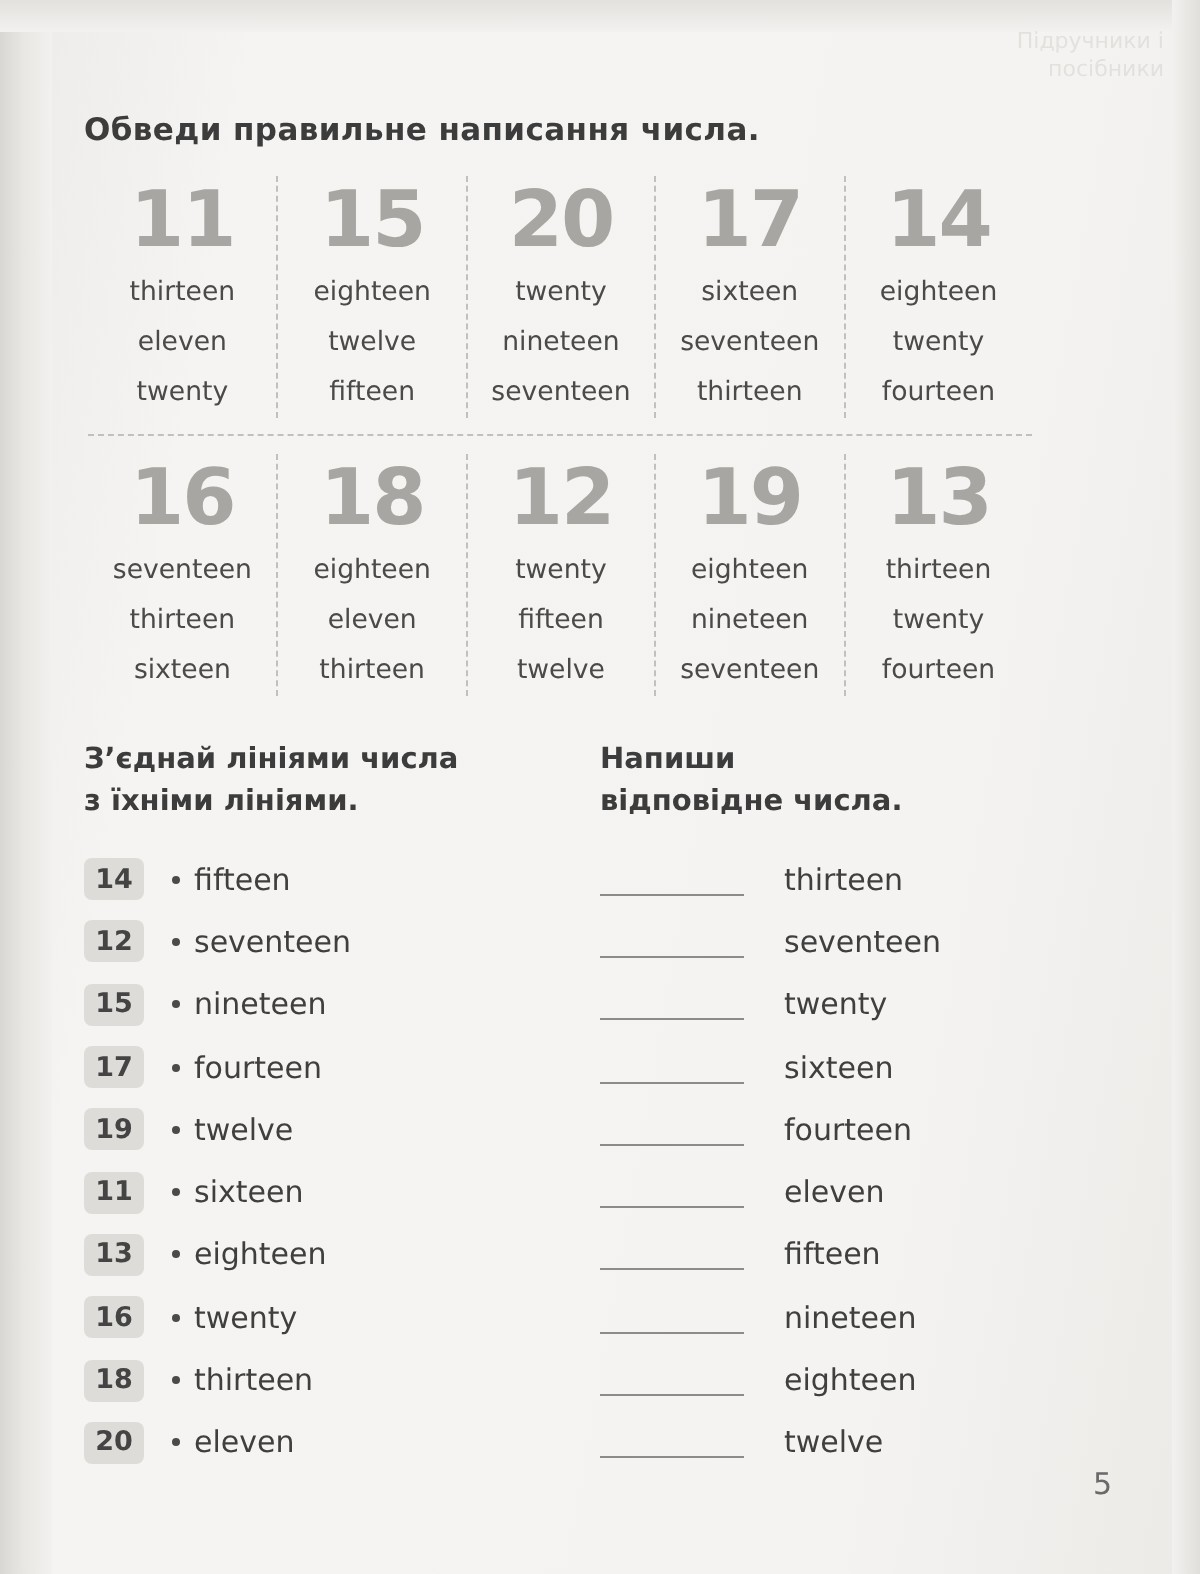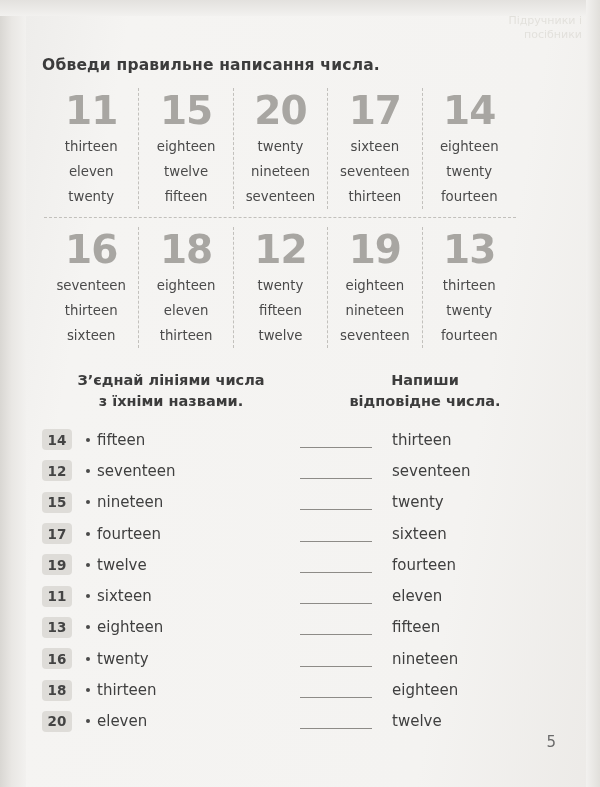--- a/index.html
+++ b/index.html
@@ -102,21 +102,20 @@
   .cell .word {
     font-size: 13.3px;
     line-height: 25px;
     color: #4a4a4a;
   }
 
   
   .lower {
     display: flex;
     margin-top: 22px;
-    text-align: center;
   }
   .col-left { width: 258px; }
   .col-right { width: 250px; }
 
   .subinstr {
     font-size: 14.5px;
     font-weight: bold;
     color: #3c3c3c;
     line-height: 21px;
     margin: 0 0 12px 0;
@@ -263,21 +262,21 @@
           <div class="word">fourteen</div>
         </div>
       </div>
     </div>
 
     <div class="lower">
 
       <div class="col-left">
         <p class="subinstr">
           <span>З’єднай лініями числа</span><br>
-          <span>з їхніми назвами.</span>
+          <span>з їхніми лініями.</span>
         </p>
         <div class="match-list">
           <div class="match-row">
             <div class="chip">14</div>
             <div class="dot"></div>
             <div class="mword">fifteen</div>
           </div>
           <div class="match-row">
             <div class="chip">12</div>
             <div class="dot"></div>

